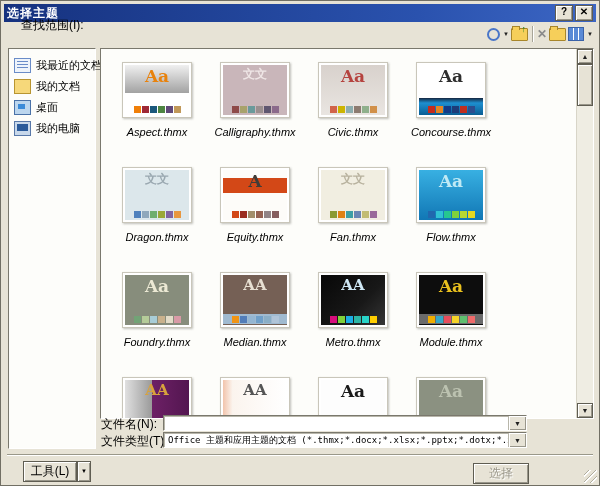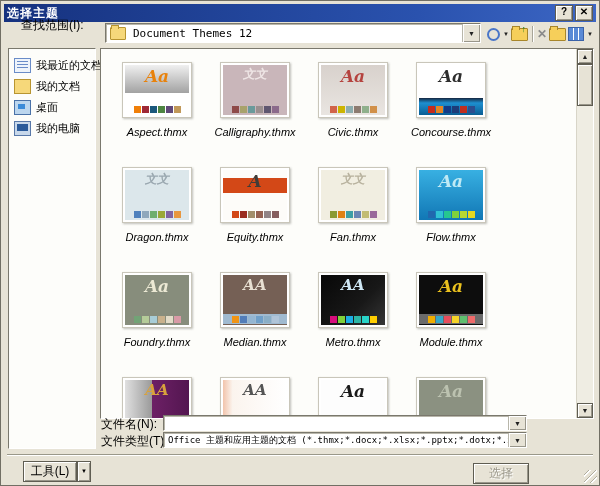--- a/index.html
+++ b/index.html
@@ -39,21 +39,21 @@
   .sic-desk:before{content:"";position:absolute;left:3px;top:3px;width:7px;height:5px;background:#3a8ad8;}
   .sic-folder{background:#f6d87a;border:1px solid #b89530;}
   .sic-pc{background:#c8d8ea;border:1px solid #5878a8;}
   .sic-pc:before{content:"";position:absolute;left:2px;top:2px;right:2px;bottom:4px;background:#2a5a9a;}
   .sic-net{background:radial-gradient(circle at 50% 50%,#9ad0f0 0 45%,#3a8ac8 46% 100%);border:1px solid #2a6aa0;border-radius:50%;}
   
   .list-panel{position:absolute;left:99px;top:47px;width:494px;height:371px;background:#fdfdfa;border:1px solid;border-color:#7a786d #fff #fff #7a786d;box-sizing:border-box;}
   .theme-grid{position:absolute;left:0;top:0;right:16px;bottom:0;overflow:hidden;display:grid;grid-template-columns:repeat(4,98px);grid-auto-rows:105px;padding:13px 0 0 7px;}
   .tile{width:98px;display:flex;flex-direction:column;align-items:center;}
   .frame{width:64px;height:50px;background:#fff;border:1px solid #c9c6ba;box-shadow:1px 1px 2px rgba(120,120,110,.45);padding:2px;box-sizing:content-box;}
-  .art{position:relative;width:100%;height:100%;overflow:hidden;font-style:italic;}
+  .art{position:relative;width:100%;height:100%;overflow:hidden;}
   .letters{position:absolute;top:3px;left:0;width:100%;text-align:center;font-weight:bold;font-size:17px;line-height:1;font-family:"DejaVu Serif",serif;}
   .band{position:absolute;left:0;width:100%;}
   .swatches{position:absolute;left:0;right:0;bottom:1px;height:10px;display:flex;gap:1px;justify-content:center;align-items:center;}
   .swatches i{width:7px;height:7px;display:block;}
   .tname{margin-top:8px;font-size:11px;color:#000;white-space:nowrap;font-style:italic;}
   
   .scrollbar{position:absolute;right:0;top:0;width:16px;bottom:0;background:#efede3;border-left:1px solid #d8d5c8;}
   .sb-btn{position:absolute;left:0;width:16px;height:15px;background:#e7e3d6;border:1px solid #5f5d52;box-shadow:inset 1px 1px 0 #fff,inset -1px -1px 0 #99968a;box-sizing:border-box;font-size:7px;text-align:center;line-height:13px;color:#222;}
   .sb-up{top:0;}
   .sb-down{bottom:0;}
@@ -80,27 +80,20 @@
 
 <div class="dialog">
 
   <div class="titlebar">
     <div class="title-text">选择主题</div>
     <div class="tbtn">?</div>
     <div class="tbtn">✕</div>
   </div>
 
   <div class="lookin-label">查找范围(I):</div>
-  <div class="combo lookin-combo">
-    <span class="folder-ic"></span>
-    <span class="val">Document Themes 12</span>
-    <span class="drop-btn">
-        <span>▼</span>
-      </span>
-  </div>
 
   <div class="toolbar">
     <span class="circ"></span>
     <span class="tiny-drop">▼</span>
     <span class="mini-folder">
         <span class="up-arrow">↑</span>
       </span>
     <span class="tb-sep"></span>
     <span class="xglyph">✕</span>
     <span class="mini-folder"></span>

